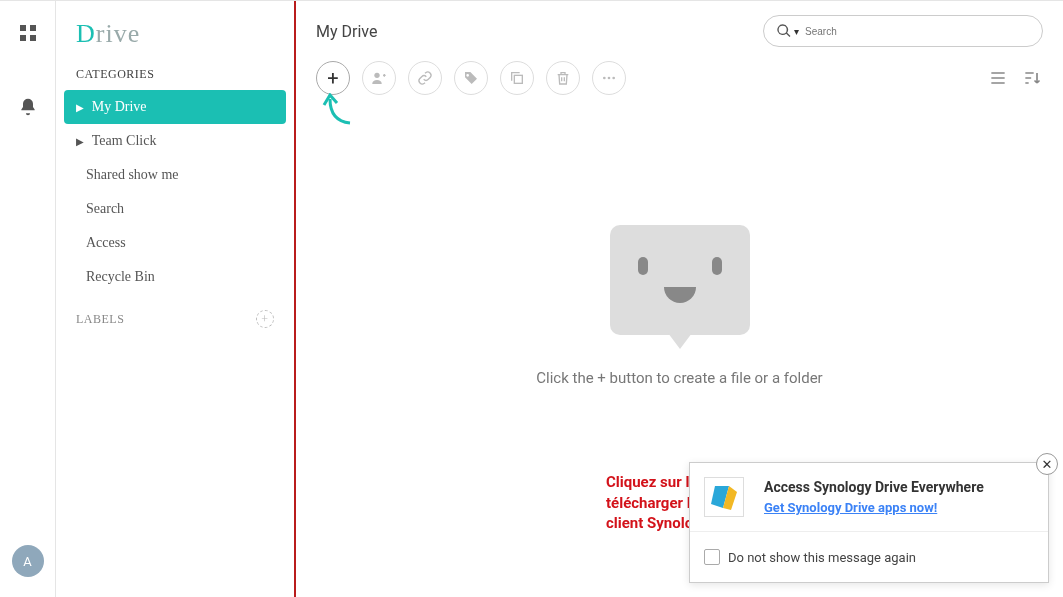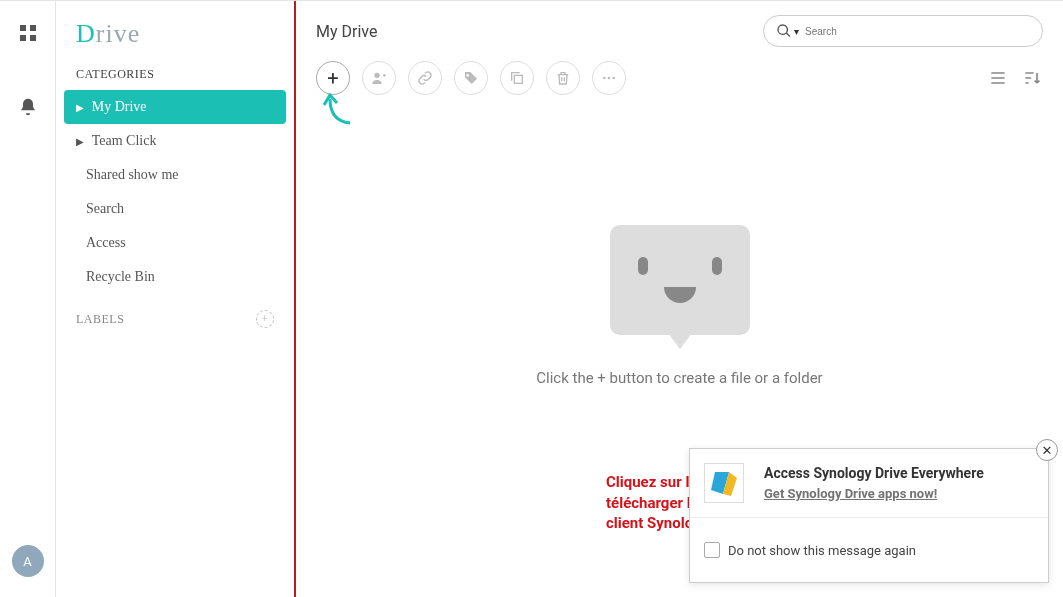--- a/index.html
+++ b/index.html
@@ -56,22 +56,22 @@
 
 .hint-arrow { position: absolute; left: 24px; top: 92px; pointer-events: none; }
 
 
 .popup { position: absolute; right: 14px; bottom: 14px; width: 360px; border: 1px solid #ccc; background: #fff; box-shadow: 0 2px 8px rgba(0,0,0,.1); }
 .popup-close { position: absolute; top: -10px; right: -10px; width: 22px; height: 22px; border-radius: 50%; background: #fff; border: 1px solid #999; display: flex; align-items: center; justify-content: center; font-size: 13px; cursor: pointer; }
 .popup-body { display: flex; padding: 14px; gap: 20px; align-items: center; }
 .popup-icon { width: 40px; height: 40px; border: 1px solid #ddd; display: flex; align-items: center; justify-content: center; }
 .popup-text { flex: 1; }
 .popup-title { font-weight: bold; font-size: 14px; margin-bottom: 4px; }
-.popup-link { color: #737373; text-decoration: underline; font-weight: bold; font-size: 13px; cursor: pointer; margin-top: 6px; }
-.popup-footer { border-top: 1px solid #eee; padding: 24px 14px; display: flex; align-items: center; gap: 8px; font-size: 13px; color: #444; }
+.popup-link { color: #3b82f6; text-decoration: underline; font-weight: bold; font-size: 13px; cursor: pointer; margin-top: 6px; }
+.popup-footer { border-top: 1px solid #eee; padding: 17px 14px; display: flex; align-items: center; gap: 8px; font-size: 13px; color: #444; }
 .chk { width: 16px; height: 16px; border: 1px solid #aaa; border-radius: 2px; }
 
 
 .annot { position: absolute; left: 310px; bottom: 64px; color: #d3121a; font-weight: bold; font-size: 15px; line-height: 1.35; pointer-events: none; width: 260px; }
 .annot-arrow { position: absolute; left: 520px; bottom: 48px; pointer-events: none; }
 </style>
 </head>
 <body>
 
 <div class="app">

